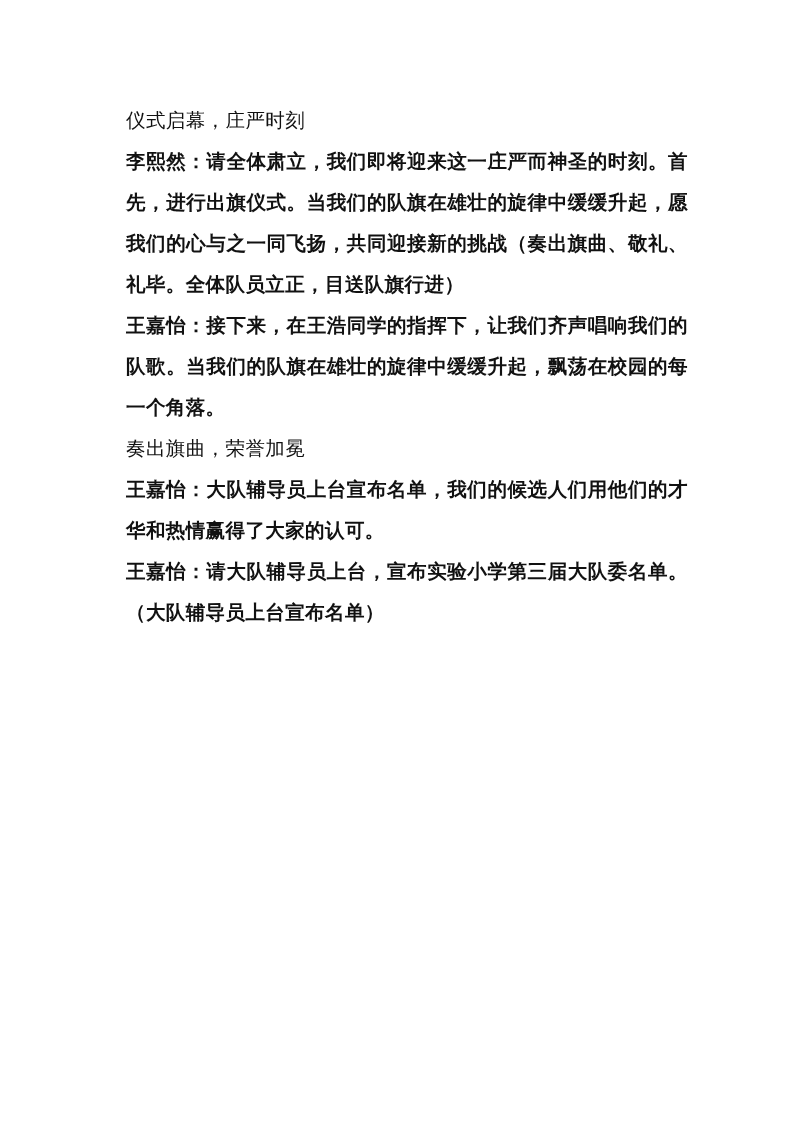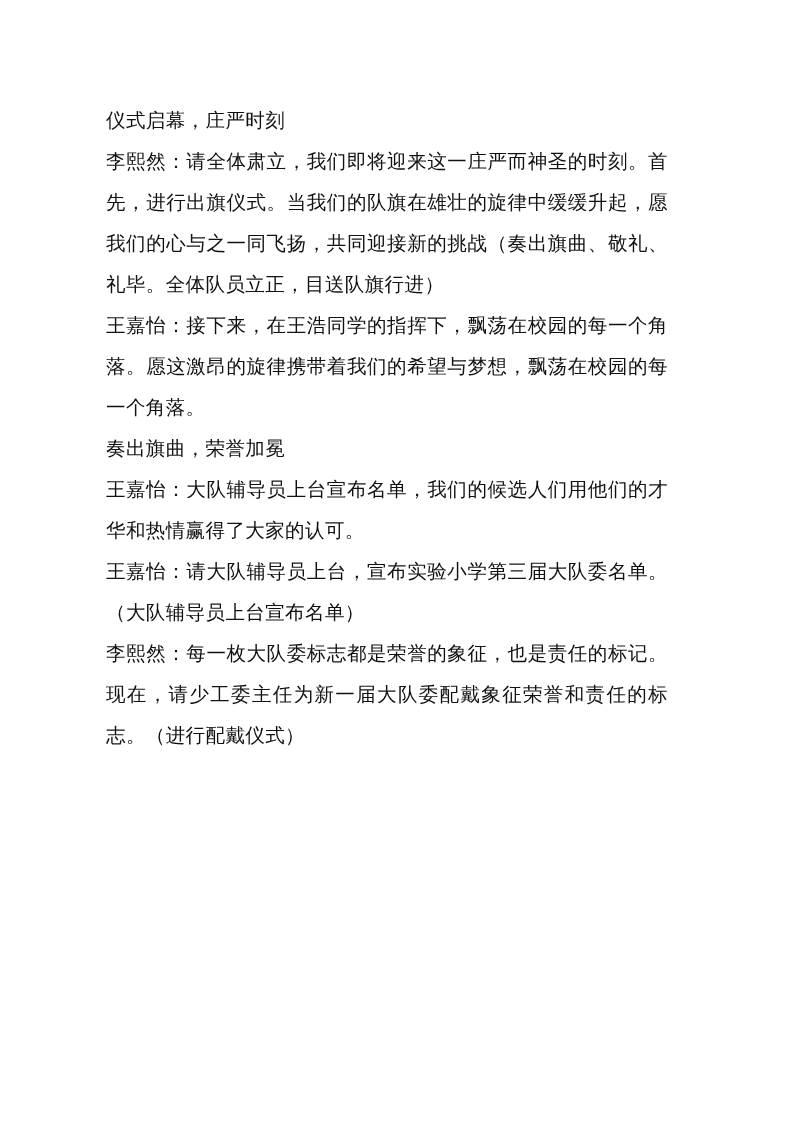--- a/index.html
+++ b/index.html
@@ -16,32 +16,32 @@
   }
   .page {
     position: relative;
     width: 793px;
     height: 1122px;
     background: #ffffff;
     box-sizing: border-box;
   }
   .doc-body {
     position: absolute;
-    left: 106px;
+    left: 126px;
     top: 100px;
     width: 562px;
   }
   .para {
     font-size: 19.5px;
     line-height: 41px;
     letter-spacing: 0.4px;
     text-align: left;
     margin: 0;
     color: #111111;
-    font-weight: 400;
+    font-weight: 700;
     word-break: break-all;
   }
   .para.justify {
     text-align: justify;
     text-justify: inter-ideograph;
   }
   .heading {
     font-size: 19.5px;
     line-height: 41px;
     letter-spacing: 0.4px;
@@ -50,19 +50,18 @@
     color: #111111;
   }
 </style>
 </head>
 <body>
 
 <div class="page">
   <div class="doc-body">
     <div class="heading">仪式启幕，庄严时刻</div>
     <div class="para justify">李熙然：请全体肃立，我们即将迎来这一庄严而神圣的时刻。首先，进行出旗仪式。当我们的队旗在雄壮的旋律中缓缓升起，愿我们的心与之一同飞扬，共同迎接新的挑战（奏出旗曲、敬礼、礼毕。全体队员立正，目送队旗行进）</div>
-    <div class="para justify">王嘉怡：接下来，在王浩同学的指挥下，飘荡在校园的每一个角落。愿这激昂的旋律携带着我们的希望与梦想，飘荡在校园的每一个角落。</div>
+    <div class="para justify">王嘉怡：接下来，在王浩同学的指挥下，让我们齐声唱响我们的队歌。当我们的队旗在雄壮的旋律中缓缓升起，飘荡在校园的每一个角落。</div>
     <div class="heading">奏出旗曲，荣誉加冕</div>
     <div class="para justify">王嘉怡：大队辅导员上台宣布名单，我们的候选人们用他们的才华和热情赢得了大家的认可。</div>
     <div class="para justify">王嘉怡：请大队辅导员上台，宣布实验小学第三届大队委名单。（大队辅导员上台宣布名单）</div>
-    <div class="para justify">李熙然：每一枚大队委标志都是荣誉的象征，也是责任的标记。现在，请少工委主任为新一届大队委配戴象征荣誉和责任的标志。（进行配戴仪式）</div>
   </div>
 </div>
 
 </body></html>

